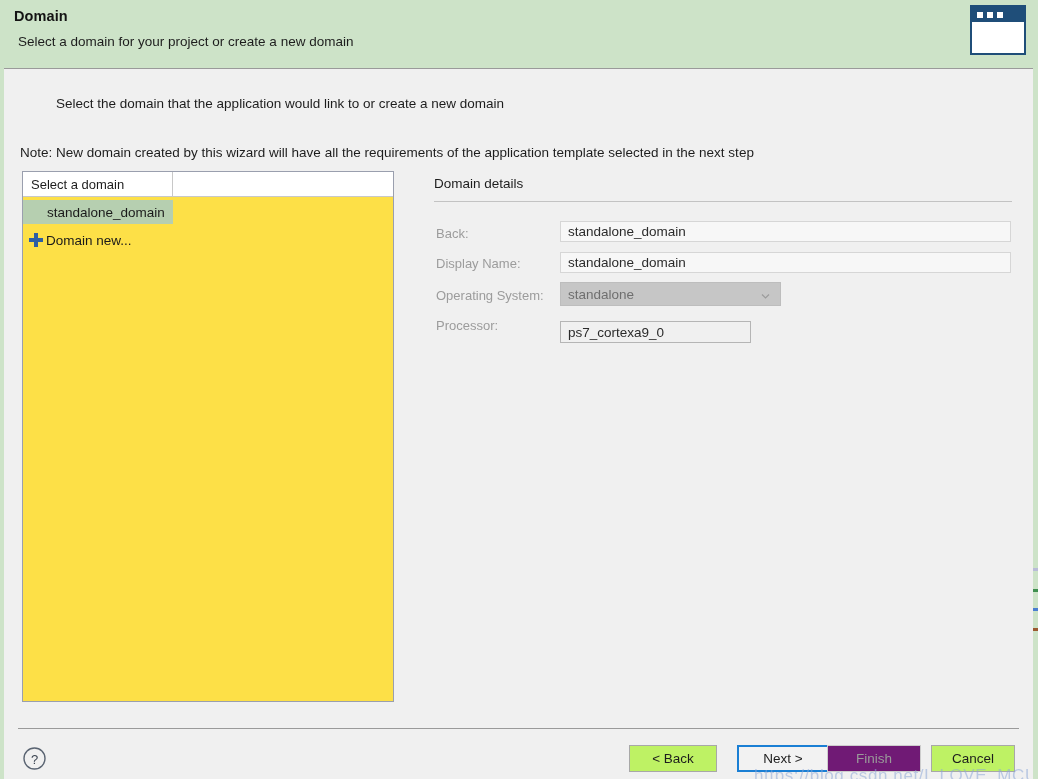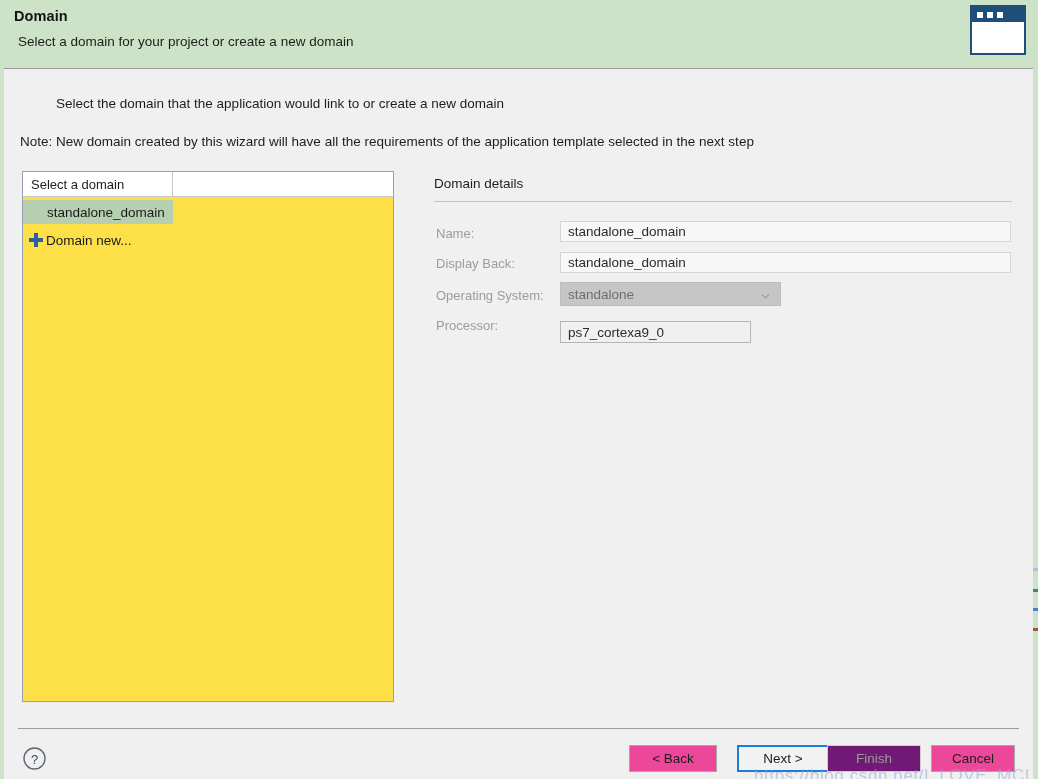--- a/index.html
+++ b/index.html
@@ -85,21 +85,21 @@
 
   
   .body-line {
     position: absolute;
     left: 16px;
     font-size: 13.5px;
     color: #1d1d1d;
     white-space: nowrap;
   }
   #line-1 { top: 96px; margin-left: 36px; }
-  #line-2 { top: 134px; }
+  #line-2 { top: 145px; }
 
   
   #list-panel {
     position: absolute;
     left: 18px;
     top: 171px;
     width: 372px;
     height: 531px;
     background: #fde047;
     border: 1px solid #9a9fae;
@@ -262,21 +262,21 @@
     width: 25px;
     height: 25px;
   }
   #help-icon svg { display: block; }
 
   .btn {
     position: absolute;
     top: 745px;
     height: 27px;
     box-sizing: border-box;
-    background: #ec4899;
+    background: #bef264;
     border: 1px solid #a8a8a8;
     font-family: "Liberation Sans", sans-serif;
     font-size: 13.5px;
     color: #1d1d1d;
     display: flex;
     align-items: center;
     justify-content: center;
     padding: 0;
   }
   .btn.focused {
@@ -361,26 +361,26 @@
     </div>
     <div id="list-row-create">
       <span class="plus-icon"></span>
       <span>Domain new...</span>
     </div>
   </div>
 
   <div id="details-title">Domain details</div>
   <div id="details-rule"></div>
 
-  <div id="lbl-name" class="field-label">Name:</div>
+  <div id="lbl-name" class="field-label">Back:</div>
   <div id="fld-name" class="field-box field-text">
     <span>standalone_domain</span>
   </div>
 
-  <div id="lbl-display" class="field-label">Display Back:</div>
+  <div id="lbl-display" class="field-label">Display Name:</div>
   <div id="fld-display" class="field-box field-text">
     <span>standalone_domain</span>
   </div>
 
   <div id="lbl-os" class="field-label">Operating System:</div>
   <div id="fld-os" class="field-box field-combo">
     <span>standalone</span>
     <span class="combo-arrow">
       <svg viewBox="0 0 9 9" width="9" height="9">
           <path d="M1 2.5 L4.5 6 L8 2.5" fill="none" stroke="#9a9a9a" stroke-width="1.1"></path>

